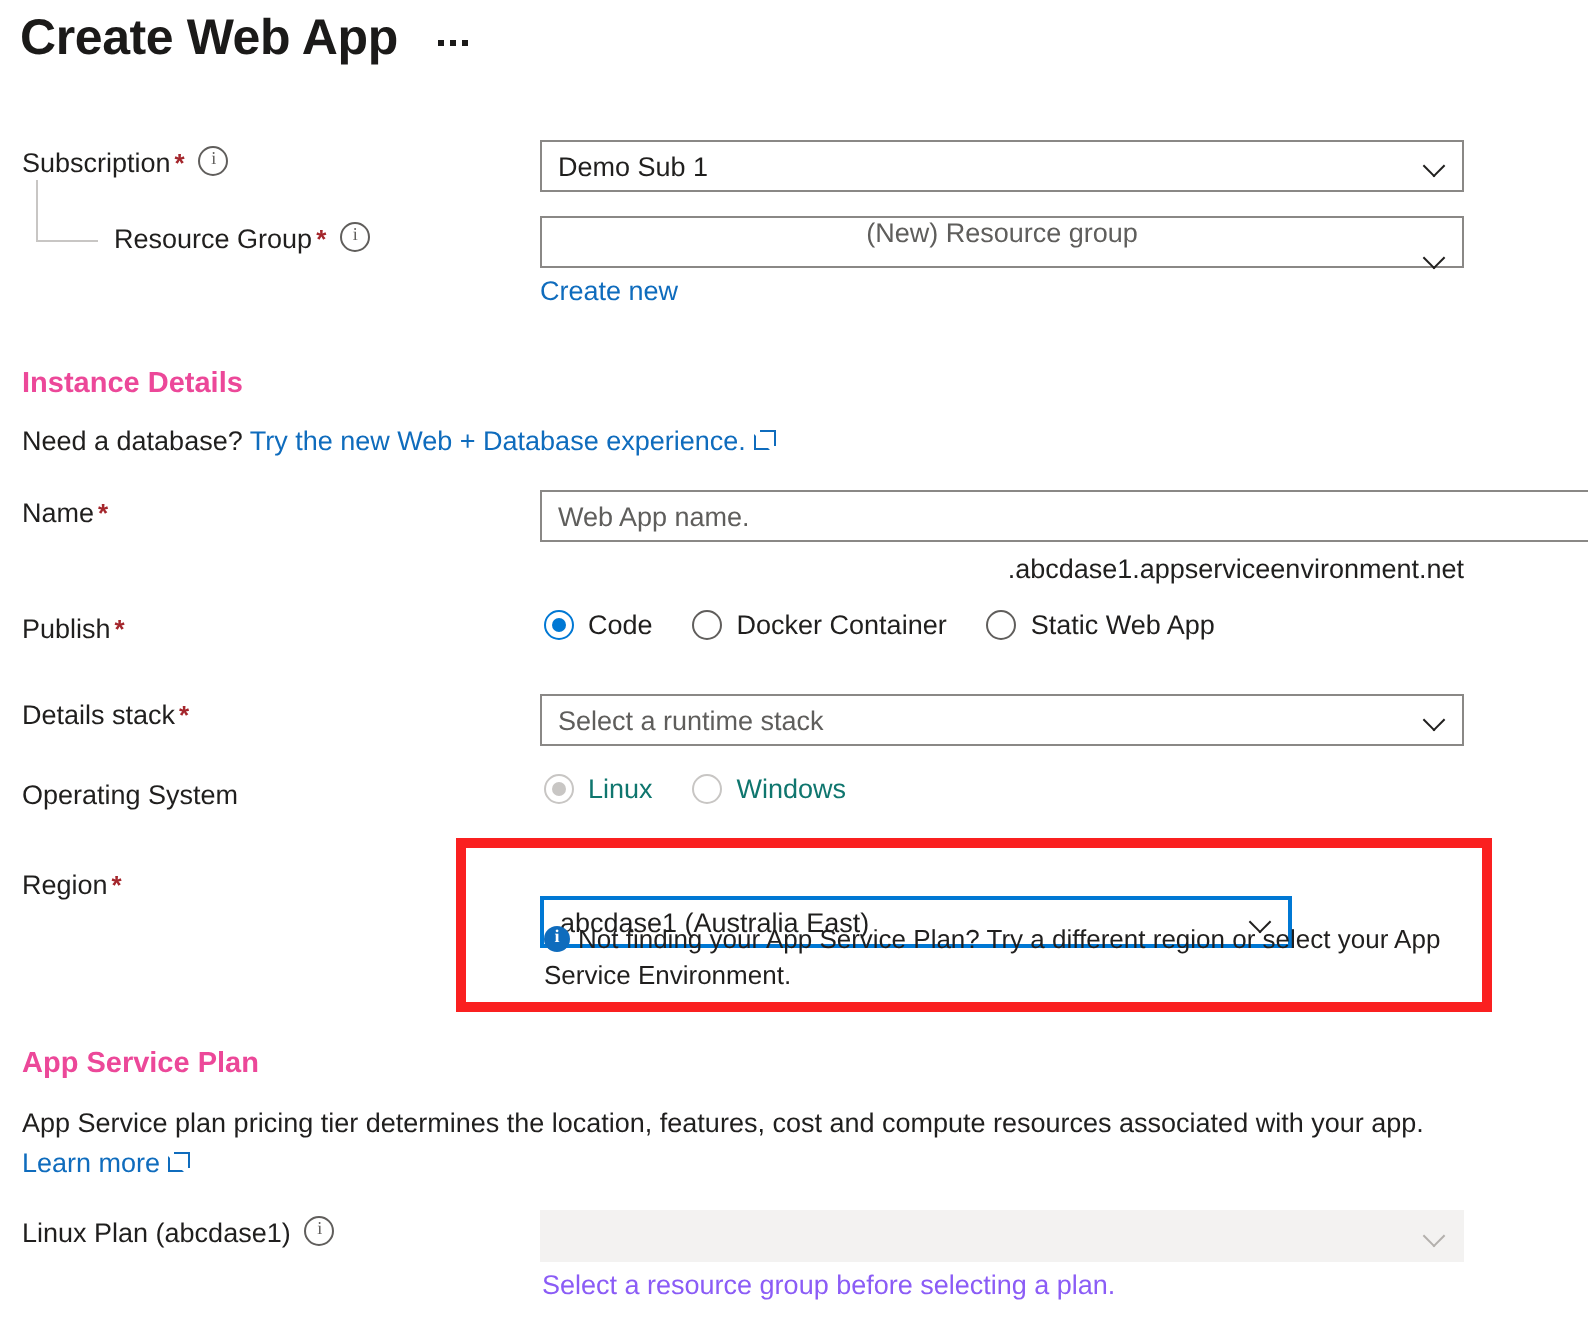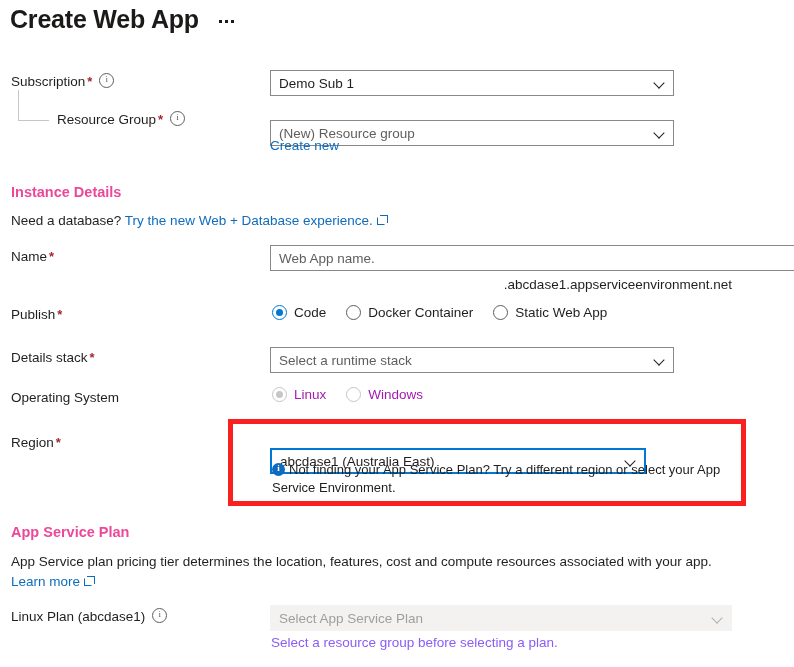--- a/index.html
+++ b/index.html
@@ -109,21 +109,21 @@
     width: 30px;
     height: 30px;
     border-left: 1px solid #c8c6c4;
     border-bottom: 1px solid #c8c6c4;
   }
 
   
   .field {
     position: absolute;
     left: 270px;
-    width: 404px;
+    width: 462px;
     height: 26px;
     box-sizing: border-box;
     border: 1px solid #8a8886;
     background: #ffffff;
     display: flex;
     align-items: center;
     padding: 0 8px;
     font-size: 13.5px;
     color: #201f1e;
     cursor: pointer;
@@ -251,21 +251,21 @@
     margin: -3.5px 0 0 -3.5px;
     border-radius: 50%;
     background: #0078d4;
   }
   .radio .rlabel { font-size: 13.5px; color: #201f1e; }
 
   .radio.disabled { cursor: default; }
   .radio.disabled .dot { border-color: #c8c6c4; }
   .radio.disabled.checked .dot { border-color: #c8c6c4; }
   .radio.disabled.checked .dot::after { background: #c8c6c4; }
-  .radio.disabled .rlabel { color: #a21caf; }
+  .radio.disabled .rlabel { color: #0f766e; }
 
   
   .suffix {
     position: absolute;
     font-size: 13.5px;
     color: #201f1e;
     text-align: right;
     right: 62px;
   }
   .helper {
@@ -339,21 +339,21 @@
       <span class="chev"></span>
     </div>
   </div>
 
   <div class="tree-line"></div>
 
   <div class="row" style="top:108px;">
     <div class="label indent" style="top:3px;">
       <span>Resource Group</span><span class="req">*</span><span class="info-o"></span>
     </div>
-    <div class="field placeholder-val" style="top:12px;">
+    <div class="field placeholder-val" style="top:0;flex-direction:column;">
       <span>(New) Resource group</span>
       <span class="chev"></span>
     </div>
     <a class="link" style="position:absolute;left:270px;top:30px;">Create new</a>
   </div>
 
   <div class="section-title" style="top:184px;">Instance Details</div>
 
   <div class="section-desc" style="top:213px;">
     <span>Need a database? </span><a class="link">Try the new Web + Database experience.</a><span class="ext-ico"></span>
@@ -433,21 +433,20 @@
   <div class="section-desc" style="top:552px;width:772px;line-height:1.5;">
     <span>App Service plan pricing tier determines the location, features, cost and compute resources associated with your app.</span><br>
     <a class="link">Learn more</a><span class="ext-ico"></span>
   </div>
 
   <div class="row" style="top:605px;">
     <div class="label" style="top:3px;">
       <span>Linux Plan (abcdase1)</span><span class="info-o"></span>
     </div>
     <div class="field disabled" style="top:0;left:270px;width:462px;">
-      <span>Select App Service Plan</span>
       <span class="chev dim"></span>
     </div>
     <div class="error-text" style="left:271px;top:30px;">Select a resource group before selecting a plan.</div>
   </div>
 
 </div>
 
 <div class="annot-box"></div>
 
 </body></html>

